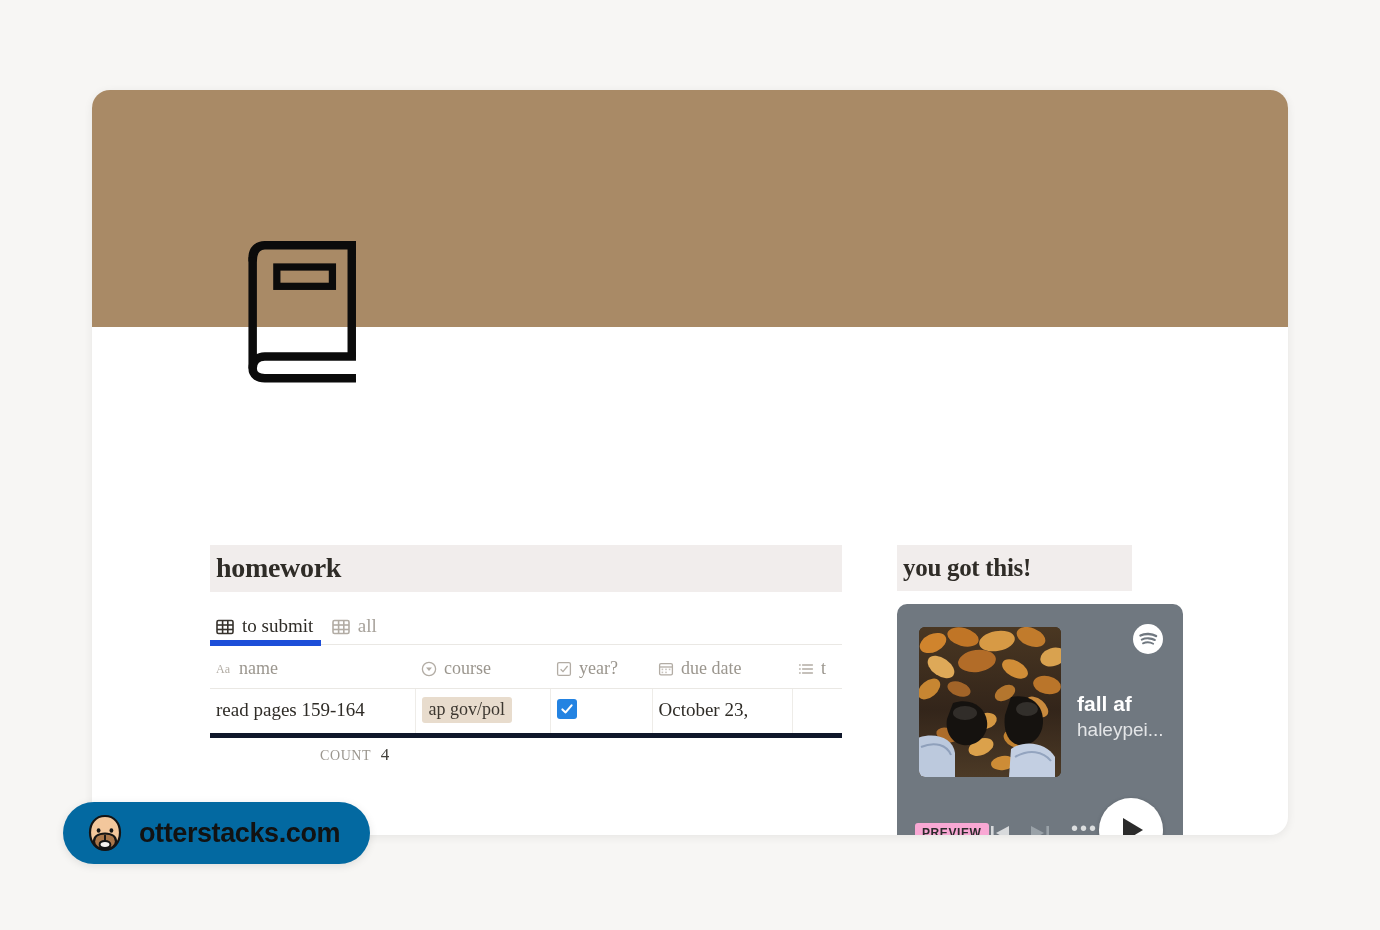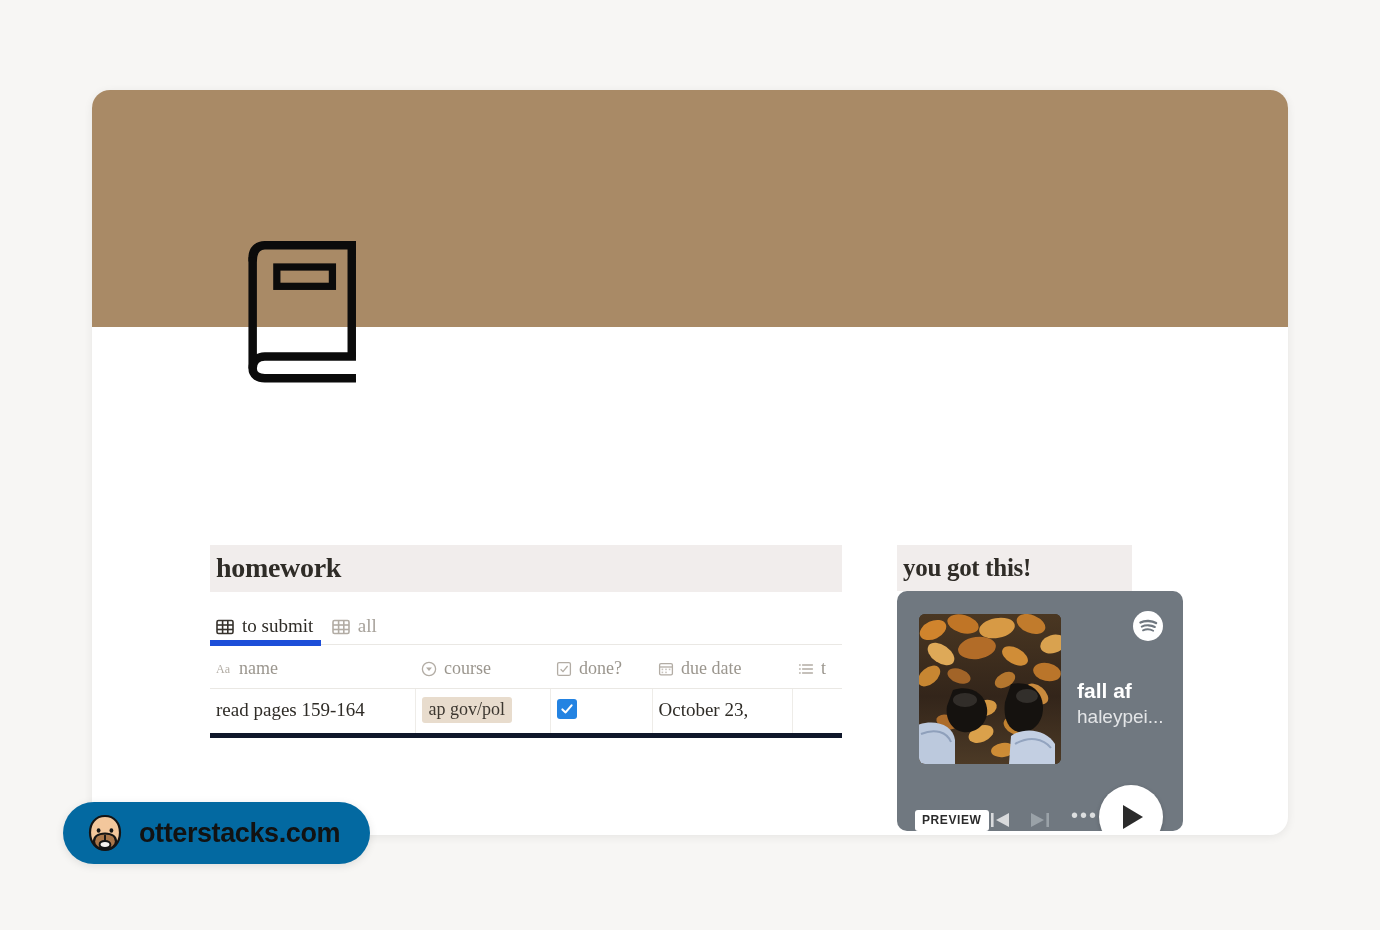--- a/index.html
+++ b/index.html
@@ -194,20 +194,21 @@
   }
   .count-row .lbl { letter-spacing: 0.6px; }
   .count-row .val {
     color: #42403b;
     font-size: 17px;
     margin-left: 6px;
   }
 
   
   .spotify {
+    margin-top: 13px;
     width: 286px;
     height: 240px;
     background: #707880;
     border-radius: 10px;
     position: relative;
     overflow: hidden;
   }
   .album-art {
     position: absolute;
     left: 22px;
@@ -264,21 +265,21 @@
     align-items: center;
     justify-content: center;
     box-shadow: 0 1px 4px rgba(0,0,0,0.18);
   }
   .play-btn svg { width: 24px; height: 26px; display:block; margin-left:4px; }
 
   .preview-chip {
     position: absolute;
     left: 18px;
     bottom: 0px;
-    background: #ffffff;
+    background: #f9a8d4;
     border-radius: 3px;
     padding: 3px 7px 4px 7px;
     font-family: "Liberation Sans", sans-serif;
     font-weight: bold;
     font-size: 12px;
     letter-spacing: 0.6px;
     color: #2b2b2b;
   }
   .sp-ctrl {
     position: absolute;
@@ -400,21 +401,21 @@
               </span>
             </th>
             <th>
               <span class="th-inner">
                 <span class="th-ico">
                   <svg viewBox="0 0 16 16" xmlns="http://www.w3.org/2000/svg">
                     <rect x="1.6" y="1.6" width="12.8" height="12.8" rx="1.5" fill="none" stroke="#b2aca4" stroke-width="1.3"></rect>
                     <path d="M4.6 8.2 L7 10.6 L11.6 5" fill="none" stroke="#b2aca4" stroke-width="1.3"></path>
                   </svg>
                 </span>
-                <span>done?</span>
+                <span>year?</span>
               </span>
             </th>
             <th>
               <span class="th-inner">
                 <span class="th-ico">
                   <svg viewBox="0 0 16 16" xmlns="http://www.w3.org/2000/svg">
                     <rect x="1.6" y="2.6" width="12.8" height="11.3" rx="1.4" fill="none" stroke="#b2aca4" stroke-width="1.3"></rect>
                     <line x1="1.6" y1="6" x2="14.4" y2="6" stroke="#b2aca4" stroke-width="1.3"></line>
                     <g fill="#c8c3bc">
                       <rect x="3.6" y="7.6" width="1.6" height="1.6"></rect>
@@ -459,20 +460,24 @@
                   <path d="M2.4 7.4 L5.6 10.4 L11.6 3.4" fill="none" stroke="#ffffff" stroke-width="2.1" stroke-linecap="round" stroke-linejoin="round"></path>
                 </svg>
               </span>
             </td>
             <td>October 23,</td>
             <td></td>
           </tr>
         </tbody>
       </table>
 
+      <div class="count-row">
+        <span class="lbl">COUNT</span>
+        <span class="val">4</span>
+      </div>
 
     </div>
 
     <div class="col-right">
 
       <div class="band-heading small">you got this!</div>
 
       <div class="spotify">
 
         <div class="album-art">

